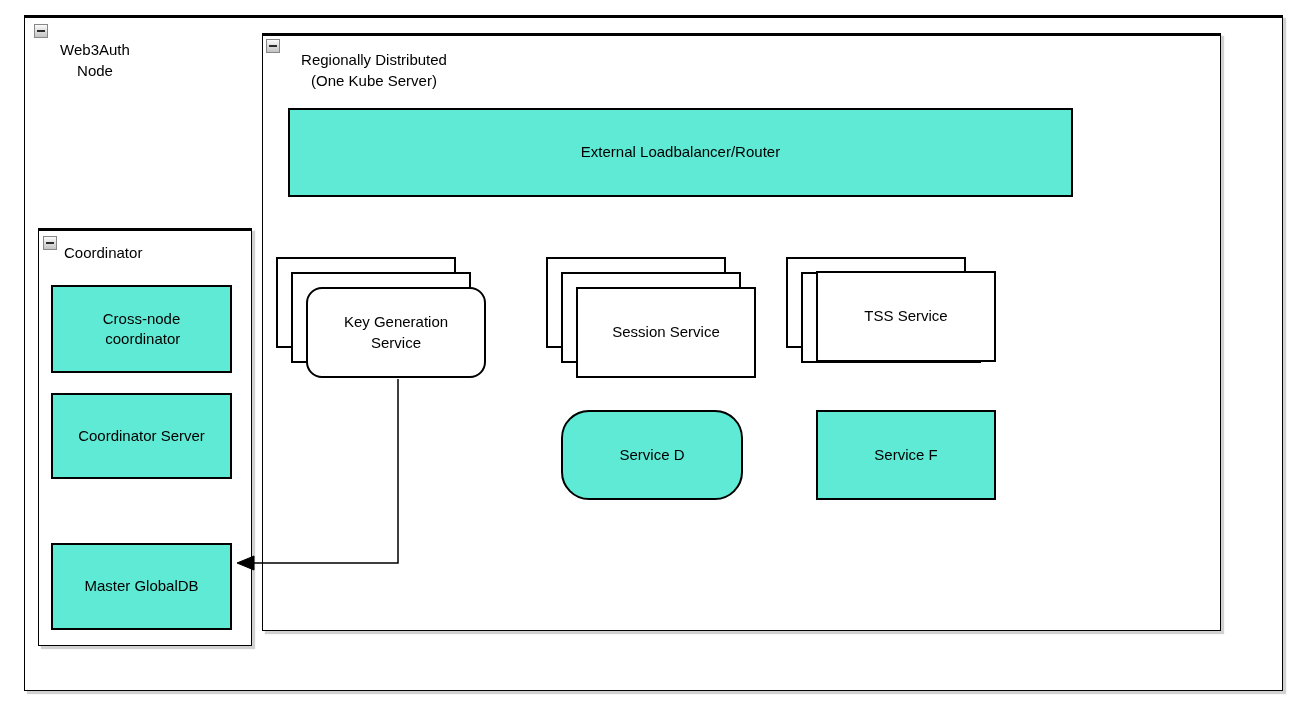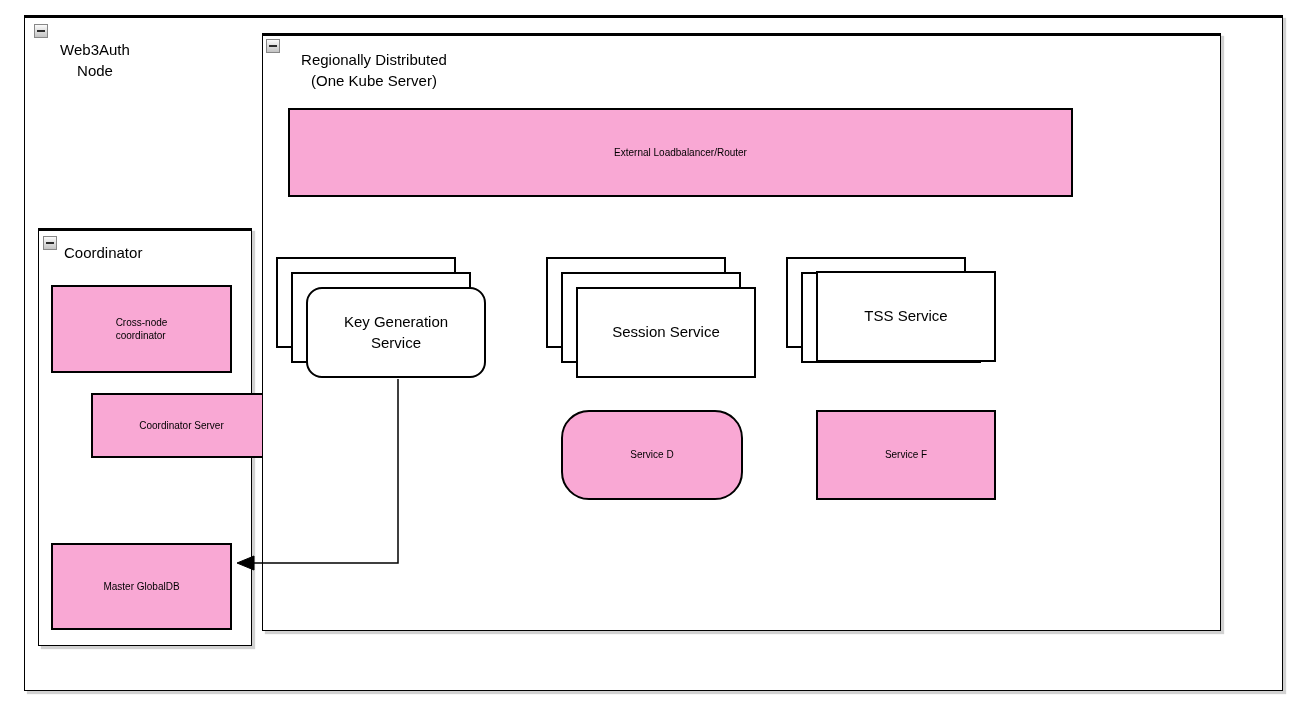--- a/index.html
+++ b/index.html
@@ -15,27 +15,27 @@
   }
   .container {
     position: absolute;
     background: #ffffff;
     border: 1.5px solid #000;
     border-top-width: 3px;
     box-shadow: 3px 3px 1px rgba(0,0,0,0.18);
   }
   .box {
     position: absolute;
-    background: #f9a8d4;
+    background: #5eead4;
     border: 2px solid #000;
     display: flex;
     align-items: center;
     justify-content: center;
-    text-align: left;
-    font-size: 10px;
+    text-align: right;
+    font-size: 15px;
     line-height: 1.35;
   }
   .stack { position: absolute; }
   .stack .layer {
     position: absolute;
     width: 180px;
     height: 91px;
     background: #ffffff;
     border: 2px solid #000;
   }
@@ -94,21 +94,21 @@
       <div class="collapse" style="left:4px; top:5px;">
         <span class="minus"></span>
       </div>
       <div class="clabel" style="left:25px; top:11px;">Coordinator</div>
 
       <div class="box prelines" style="left:12px; top:54px; width:181px; height:88px;">
         <span>Cross-node
 coordinator</span>
       </div>
 
-      <div class="box" style="left:12px; top:162px; width:181px; height:65px;margin-left:40px;">
+      <div class="box" style="left:12px; top:162px; width:181px; height:86px;">
         <span>Coordinator Server</span>
       </div>
 
       <div class="box" style="left:12px; top:312px; width:181px; height:87px;">
         <span>Master GlobalDB</span>
       </div>
     </div>
 
     <div class="container" style="left:237px; top:15px; width:959px; height:598px;">
       <div class="collapse" style="left:3px; top:3px;">

